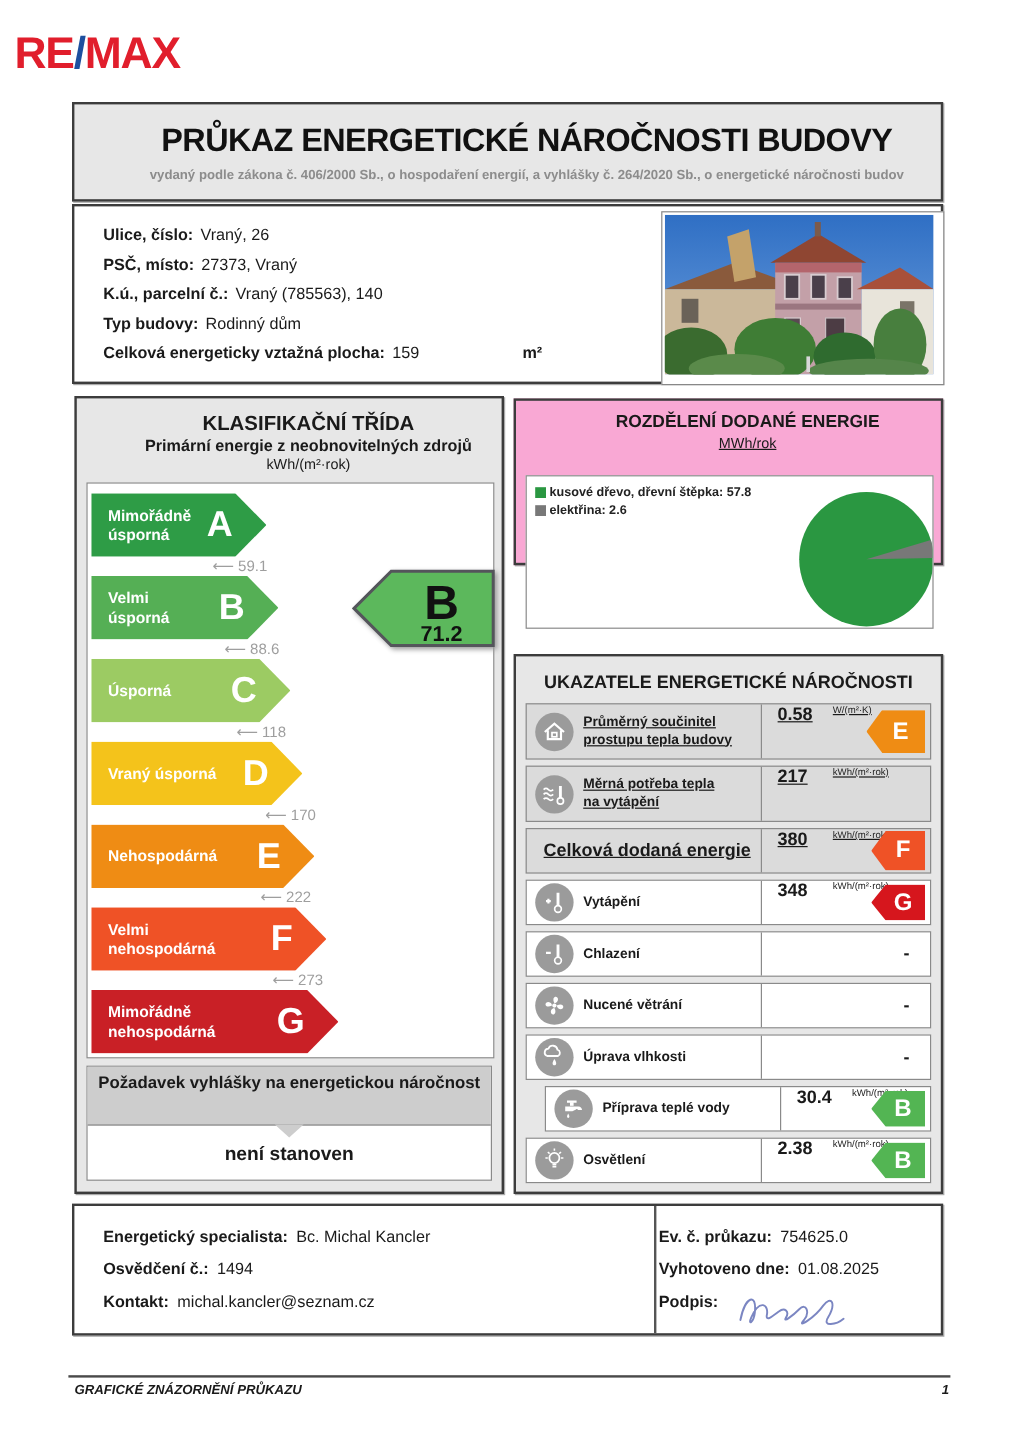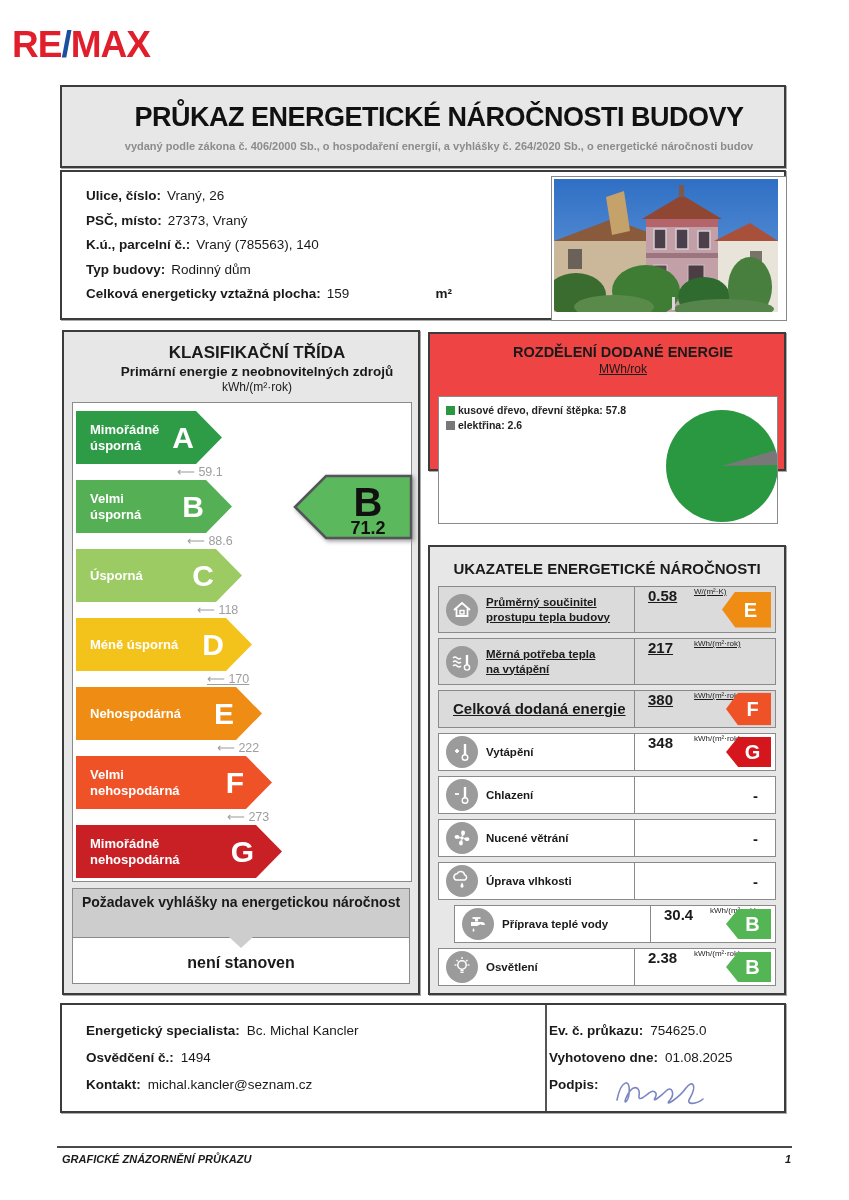--- a/index.html
+++ b/index.html
@@ -46,21 +46,21 @@
   .req-box{position:absolute;left:8px;top:556px;width:338px;height:96px;background:#fff;
            border:1px solid #8a8a8a;box-sizing:border-box;}
   .req-head{position:relative;height:49px;background:#CDCDCD;border-bottom:1px solid #8a8a8a;
             text-align:center;font-size:14px;font-weight:bold;padding-top:4px;box-sizing:border-box;line-height:1.4;}
   .req-notch{position:absolute;left:50%;bottom:-11px;transform:translateX(-50%);
              width:0;height:0;border-left:12px solid transparent;border-right:12px solid transparent;
              border-top:11px solid #CDCDCD;}
   .req-value{text-align:center;font-size:16px;font-weight:bold;margin-top:16px;}
 
   
-  .pie-box{left:428px;top:332px;width:358px;height:139px;background:#ef4444;}
+  .pie-box{left:428px;top:332px;width:358px;height:139px;background:#f9a8d4;}
   .pie-title{margin-top:10px;text-align:center;font-size:14.5px;font-weight:bold;}
   .pie-unit{text-align:center;font-size:12px;margin-top:2px;text-decoration:underline;}
   .chart-panel{position:absolute;left:8px;top:62px;width:338px;height:126px;background:#fff;
                border:1px solid #8a8a8a;overflow:hidden;}
   .legend{position:absolute;left:7px;top:6px;}
   .legend-item{display:flex;align-items:center;font-size:10.5px;font-weight:bold;line-height:15px;color:#222;}
   .legend-swatch{width:9px;height:9px;margin-right:3px;flex:0 0 auto;}
   .pie-svg{position:absolute;right:-3px;top:11px;}
 
   
@@ -179,24 +179,24 @@
           <div class="band-label">Velmi<br>úsporná</div>
     <div class="band-letter">B</div>
         </div>
         <div class="threshold" style="top: 130px; left: 114px;">⟵  88.6</div>
         <div class="band" style="top: 146px; width: 166px; background: rgb(156, 203, 99);">
           <div class="band-label">Úsporná</div>
     <div class="band-letter">C</div>
         </div>
         <div class="threshold" style="top: 199px; left: 124px;">⟵  118</div>
         <div class="band" style="top: 215px; width: 176px; background: rgb(244, 195, 27);">
-          <div class="band-label">Méně úsporná</div>
+          <div class="band-label">Vraný úsporná</div>
     <div class="band-letter">D</div>
         </div>
-        <div class="threshold" style="top: 268px; left: 134px; text-decoration: underline;">⟵  170</div>
+        <div class="threshold" style="top: 268px; left: 148px;">⟵  170</div>
         <div class="band" style="top: 284px; width: 186px; background: rgb(239, 140, 20);">
           <div class="band-label">Nehospodárná</div>
     <div class="band-letter">E</div>
         </div>
         <div class="threshold" style="top: 337px; left: 144px;">⟵  222</div>
         <div class="band" style="top: 353px; width: 196px; background: rgb(239, 82, 38);">
           <div class="band-label">Velmi<br>nehospodárná</div>
     <div class="band-letter">F</div>
         </div>
         <div class="threshold" style="top: 406px; left: 154px;">⟵  273</div>

